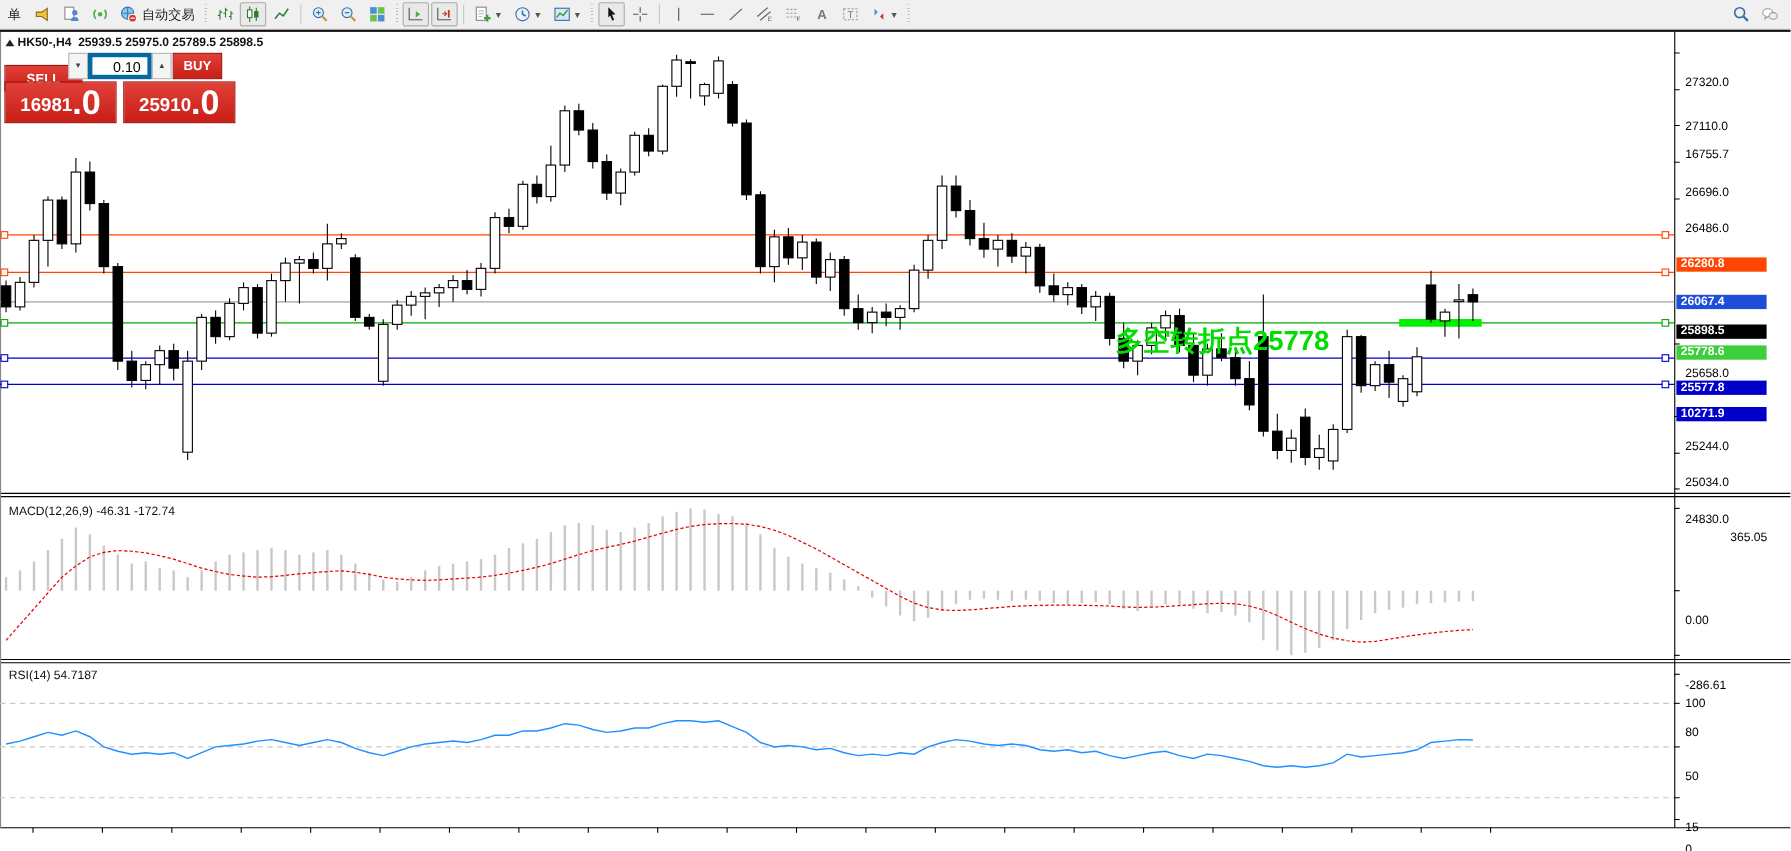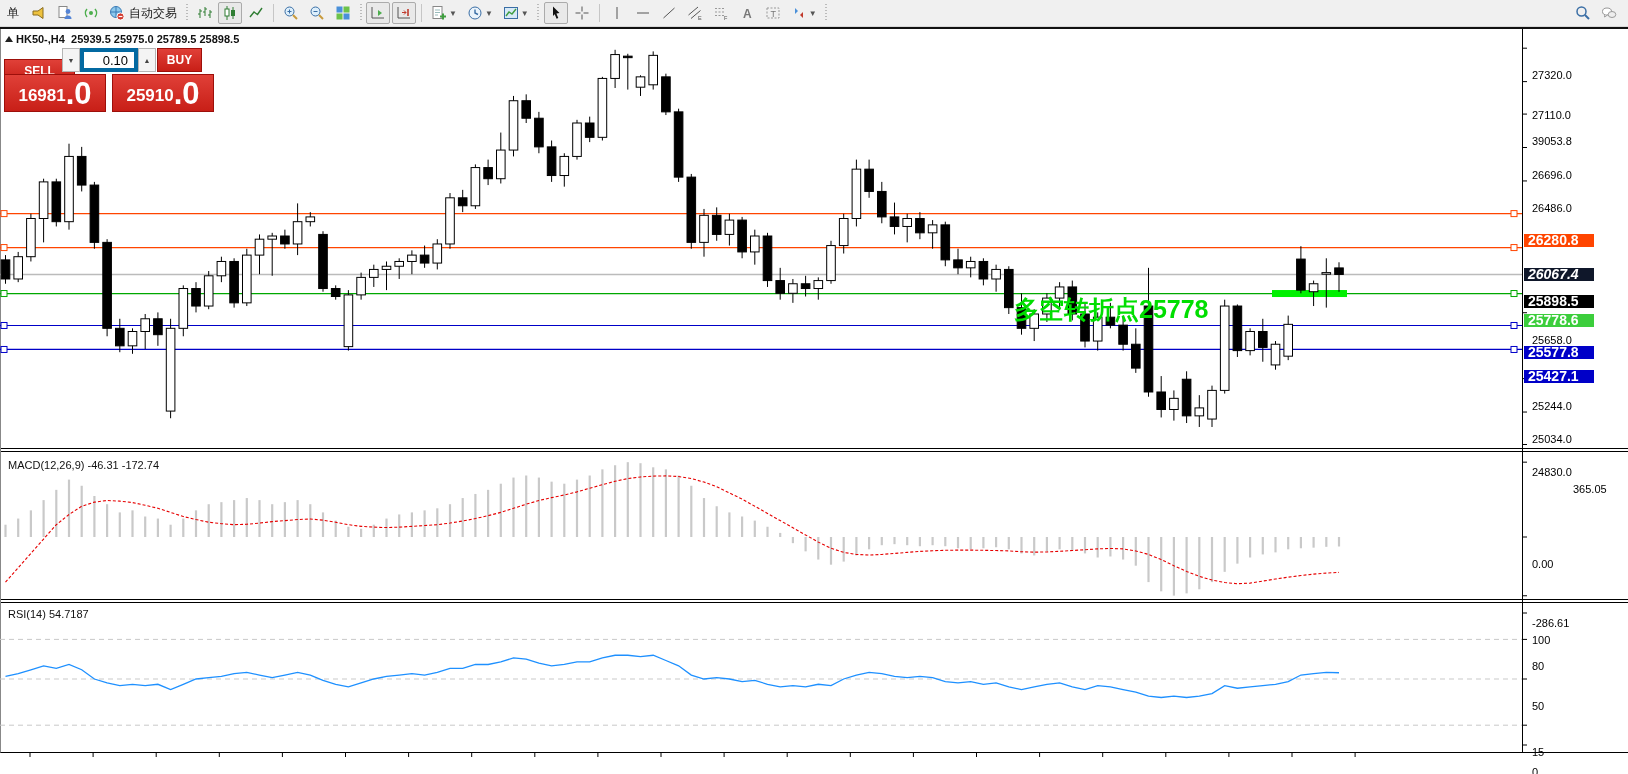--- a/index.html
+++ b/index.html
@@ -14,21 +14,21 @@
   .tf{font-size:11px;color:#444;padding:0 6px;}
   #tb-right{margin-left:auto;display:flex;align-items:center;margin-right:6px;}
   .cjk{font-size:12px;color:#222;}
   
   #chartwin{position:absolute;left:0;top:27px;width:1628px;height:747px;background:#fff;border-top:2px solid #111;}
   #chart-svg{position:absolute;left:0;top:0;}
   .paneLabel{position:absolute;font-size:11px;color:#111;white-space:nowrap;}
   #title{position:absolute;left:16px;top:4px;font-size:11px;font-weight:700;color:#111;white-space:nowrap;}
   #collapse{position:absolute;left:5px;top:7px;width:0;height:0;border-left:4px solid transparent;border-right:4px solid transparent;border-bottom:6px solid #222;}
   .axis-tick{position:absolute;left:1532px;font-size:11px;color:#000;white-space:nowrap;}
-  .lvl-label{position:absolute;left:1524px;width:66px;height:13px;font-size:14px;font-weight:700;color:#fff;text-align:left;padding:0 0 0 4px;line-height:13px;white-space:nowrap;}
+  .lvl-label{position:absolute;left:1524px;width:66px;height:13px;font-size:11px;font-weight:700;color:#fff;text-align:left;padding:0 12px 0 4px;line-height:13px;white-space:nowrap;}
   #annotation{position:absolute;left:1014px;top:264px;font-size:25px;font-weight:700;color:#00DE00;white-space:nowrap;letter-spacing:0px;text-align:center;}
   
   #tradepanel{position:absolute;left:4px;top:19px;width:210px;height:88px;}
   .redbtn{background:linear-gradient(#e04038,#c81f17);border:1px solid #9d0f0a;color:#fff;box-sizing:border-box;}
   #sell-btn,#buy-btn{position:absolute;top:0;height:24px;font-size:12px;font-weight:700;display:flex;align-items:center;justify-content:center;}
   #sell-btn{left:0;width:71px;margin-top:11px;}
   #buy-btn{left:153px;width:45px;}
   .stepbtn{position:absolute;top:0;width:18px;height:24px;background:#f4f4f4;border:1px solid #b5b5b5;box-sizing:border-box;font-size:7px;color:#444;display:flex;align-items:center;justify-content:center;}
   #vol-dn{left:58px;} #vol-up{left:134px;}
   #vol-input{position:absolute;left:76px;top:0;width:58px;height:24px;border:4px solid #0369a1;box-sizing:border-box;font-size:13px;text-align:right;padding-right:6px;font-family:"Liberation Sans",sans-serif;}
@@ -649,28 +649,28 @@
         <line x1="1228.9" y1="723.5" x2="1228.9" y2="728" stroke="#000"></line>
         <line x1="1292" y1="723.5" x2="1292" y2="728" stroke="#000"></line>
         <line x1="1355.1000000000001" y1="723.5" x2="1355.1000000000001" y2="728" stroke="#000"></line>
       </svg>
 
     <div id="annotation">多空转折点25778</div>
     <div class="paneLabel" style="left:8px;top:430px;">MACD(12,26,9) -46.31 -172.74</div>
     <div class="paneLabel" style="left:8px;top:579px;">RSI(14) 54.7187</div>
     <div id="labels">
         <div class="lvl-label" style="top:205.09869489097576px;background:#FF4500;">26280.8</div>
-        <div class="lvl-label" style="top:239.06336145153563px;background:#0f172a;font-style:italic;">26067.4</div>
+        <div class="lvl-label" style="top:239.06336145153563px;background:#1d4ed8;">26067.4</div>
         <div class="lvl-label" style="top:265.9454241604329px;background:#000000;">25898.5</div>
         <div class="lvl-label" style="top:285.0286646506448px;background:#3CCE3C;">25778.6</div>
         <div class="lvl-label" style="top:316.98791978354296px;background:#0000C8;">25577.8</div>
-        <div class="lvl-label" style="top:340.9732770969284px;background:#0000C8;">25427.1</div>
+        <div class="lvl-label" style="top:340.9732770969284px;background:#0000C8;">10271.9</div>
         <div class="axis-tick" style="top:40.2px;">27320.0</div>
         <div class="axis-tick" style="top:80px;">27110.0</div>
-        <div class="axis-tick" style="top:106.09208976603533px;">39053.8</div>
+        <div class="axis-tick" style="top:106.09208976603533px;">16755.7</div>
         <div class="axis-tick" style="top:139.51561356040108px;">26696.0</div>
         <div class="axis-tick" style="top:172.93913735476684px;">26486.0</div>
         <div class="axis-tick" style="top:304.7233168868375px;">25658.0</div>
         <div class="axis-tick" style="top:370.6154066528728px;">25244.0</div>
         <div class="axis-tick" style="top:404.03893044723856px;">25034.0</div>
         <div class="axis-tick" style="top:436.50749641890815px;">24830.0</div>
         <div class="axis-tick" style="top:454.16475px;margin-left:41px;">365.05</div>
         <div class="axis-tick" style="top:529px;">0.00</div>
         <div class="axis-tick" style="top:587.75505px;">-286.61</div>
         <div class="axis-tick" style="top:605px;">100</div>

